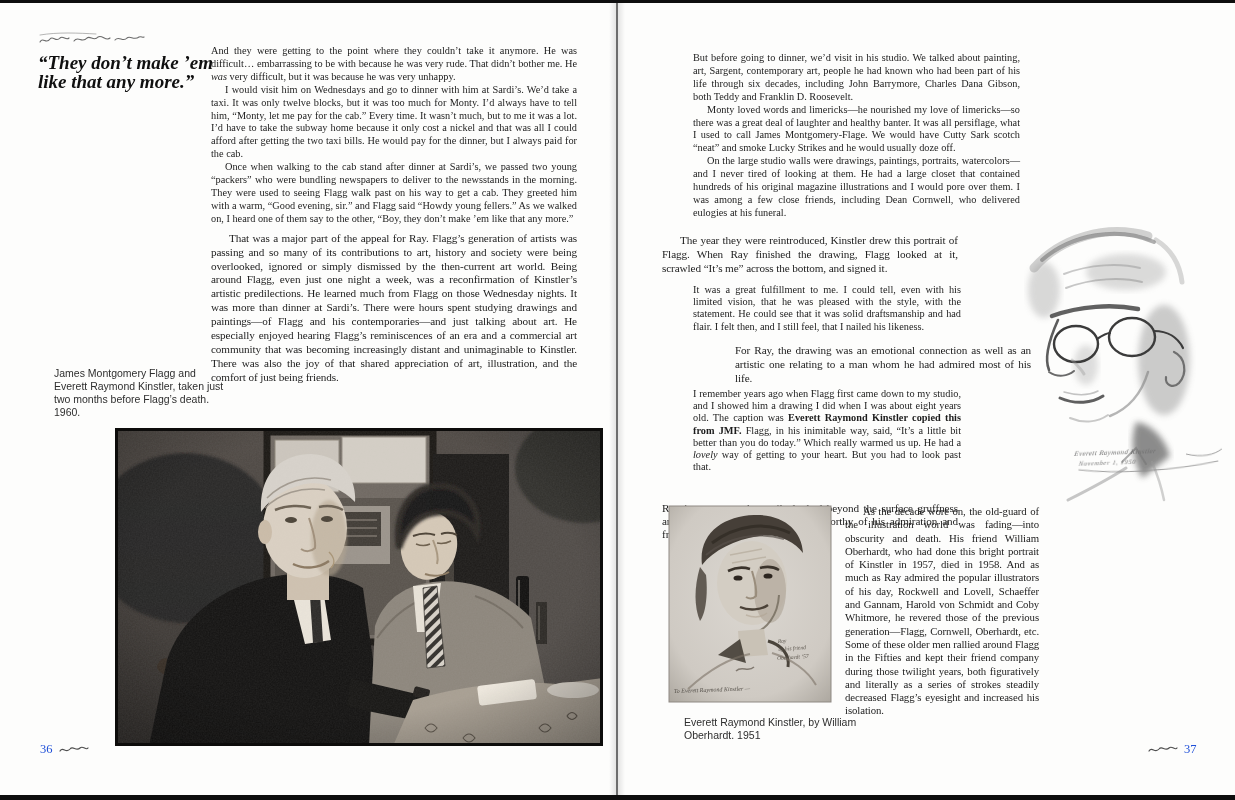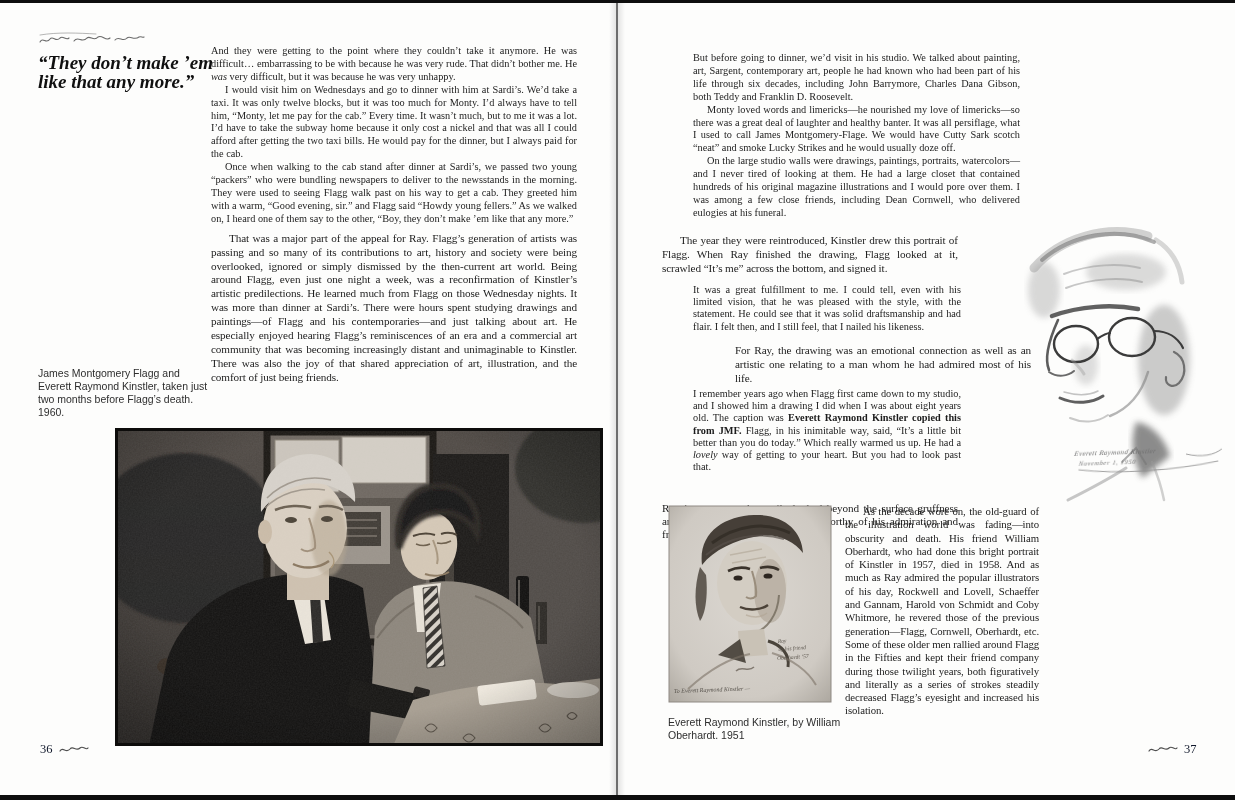--- a/index.html
+++ b/index.html
@@ -10,24 +10,24 @@
   .strip.bottom{top:795px;height:5px;}
   .gutter-shadow{position:absolute;top:3px;left:609px;width:16px;height:792px;
      background:linear-gradient(to right, rgba(0,0,0,0) 0%, rgba(0,0,0,0.10) 45%, rgba(0,0,0,0.22) 50%, rgba(0,0,0,0.10) 55%, rgba(0,0,0,0) 100%);}
   .gutter-line{position:absolute;top:3px;left:616px;width:2px;height:792px;background:#6d6d6d;}
 
   
   .q{font-size:10.3px;line-height:12.9px;text-align:justify;margin:0;}
   .n{font-size:11.2px;line-height:13.9px;letter-spacing:-0.1px;text-align:justify;margin:0;}
   .indent{text-indent:14px;}
   .nindent{text-indent:18px;font-family:Liberation Serif, serif;}
-  .caption{font-family:"Liberation Sans","DejaVu Sans",sans-serif;font-size:10.5px;line-height:13px;color:#2e2e2e;}
+  .caption{font-family:"Liberation Sans","DejaVu Sans",sans-serif;font-size:10.5px;line-height:13px;color:#2e2e2e;margin-left:16px;}
   .pullquote{position:absolute;left:38px;top:53px;width:178px;font-weight:bold;font-style:italic;
              font-size:19px;line-height:19px;color:#101010;}
-  .folio{position:absolute;font-size:12.5px;color:#0f172a;display:flex;align-items:center;gap:6px;}
+  .folio{position:absolute;font-size:12.5px;color:#1d4ed8;display:flex;align-items:center;gap:6px;}
   .abs{position:absolute;}
   i.em{font-style:italic;}
   b.cap{font-weight:bold;}
 </style>
 </head>
 <body>
 
 <div class="spread">
   <div class="strip top"></div>
   <div class="strip bottom"></div>

